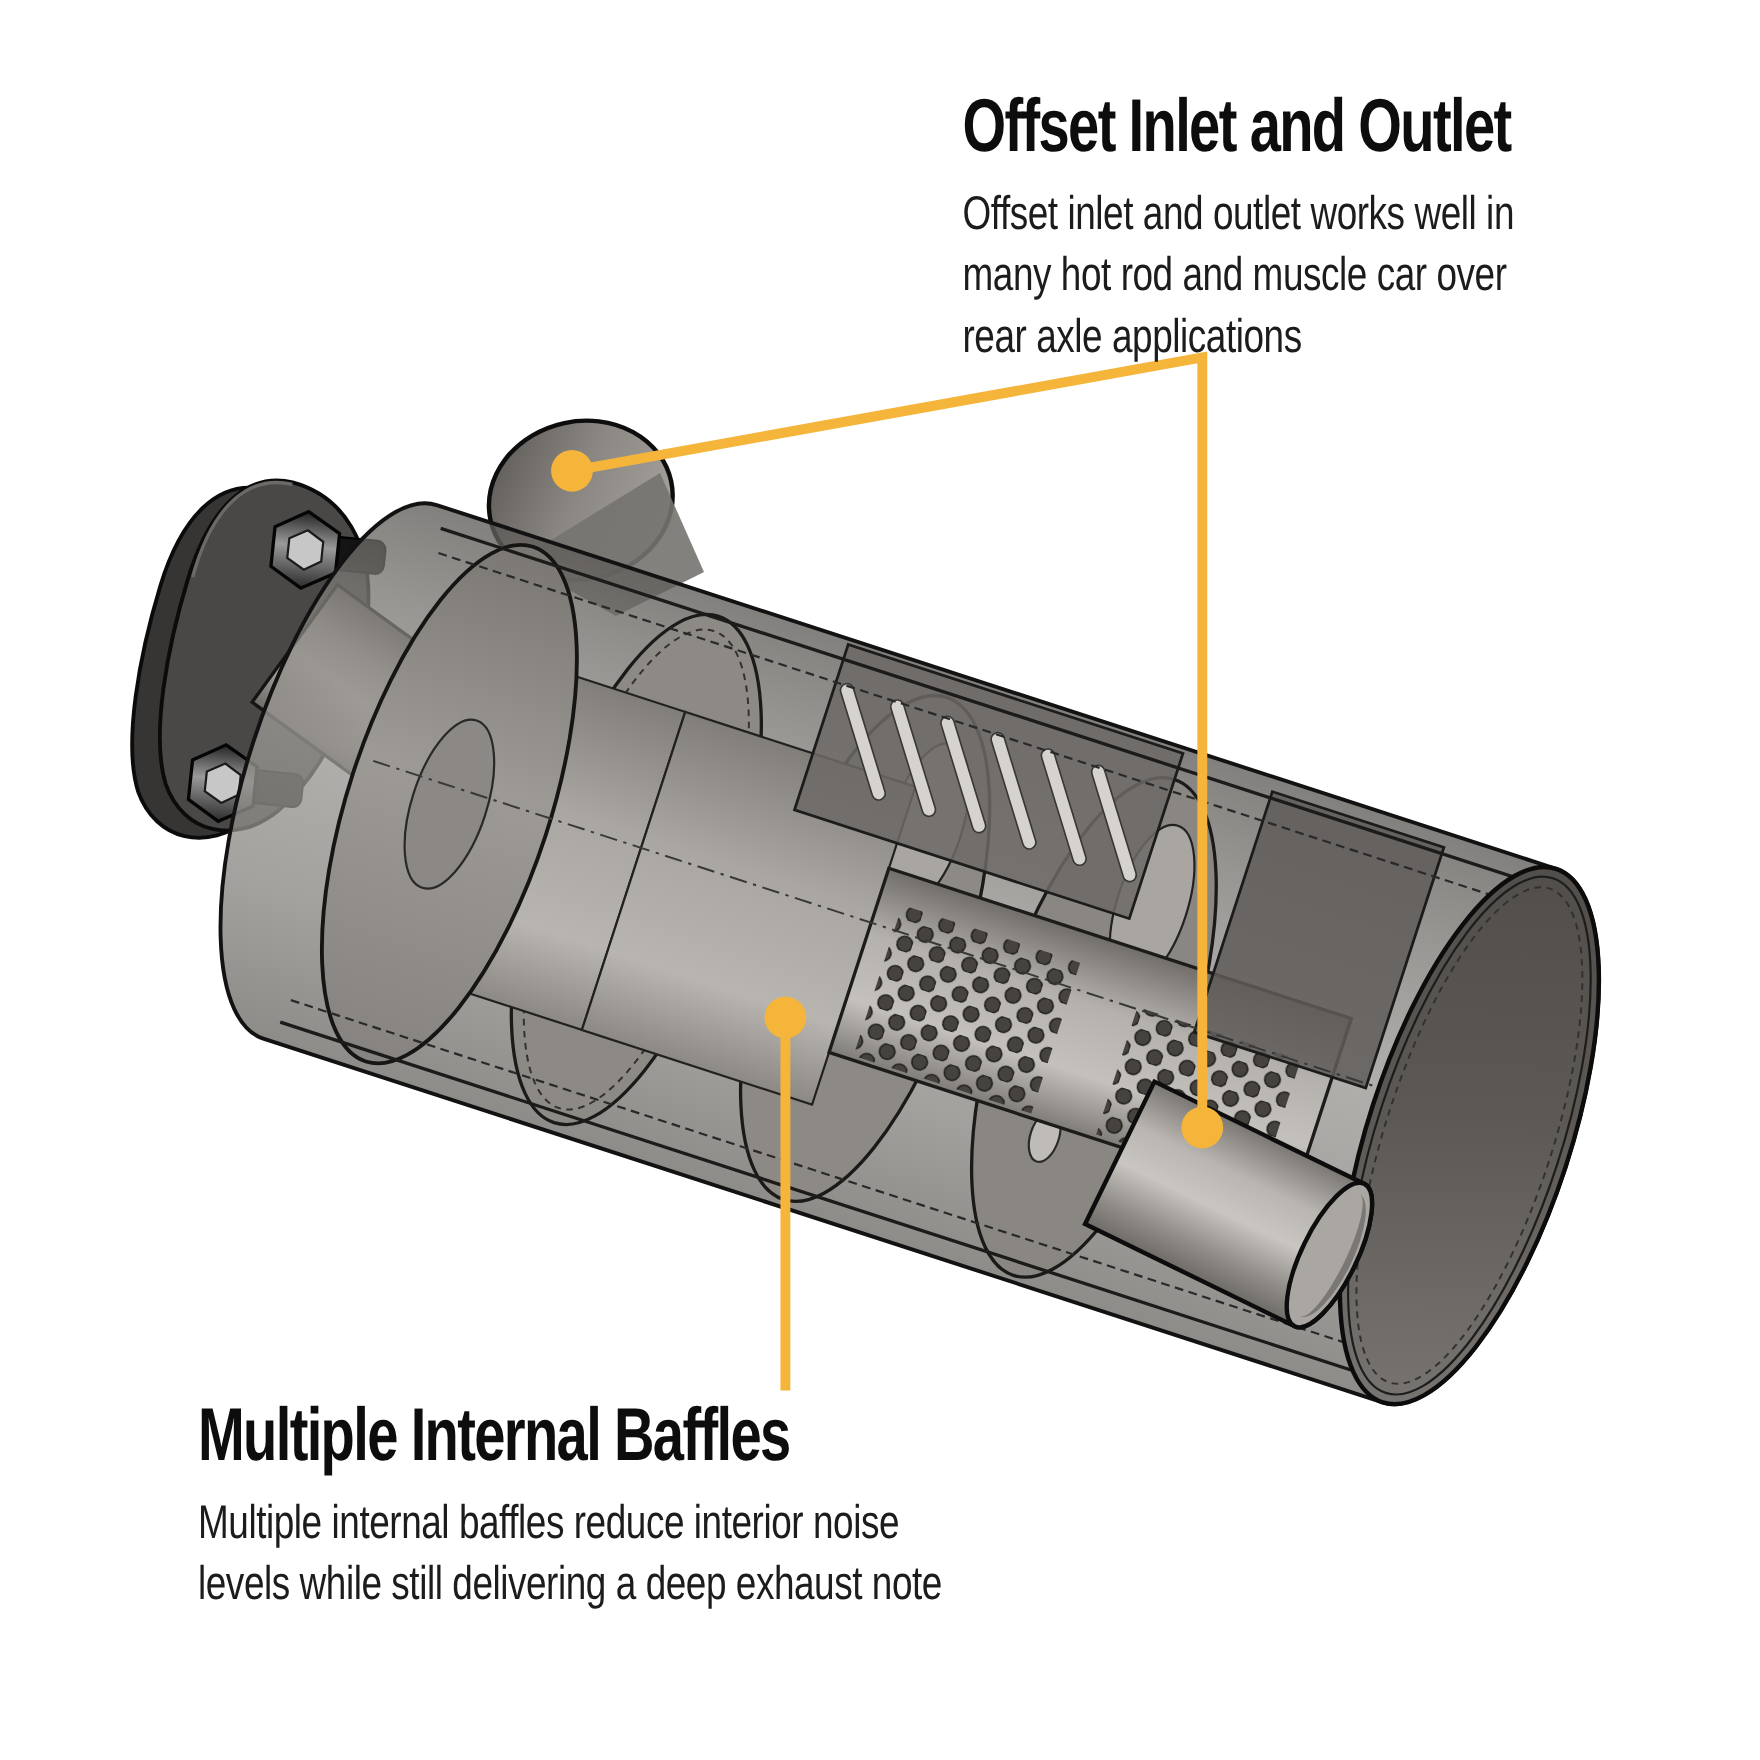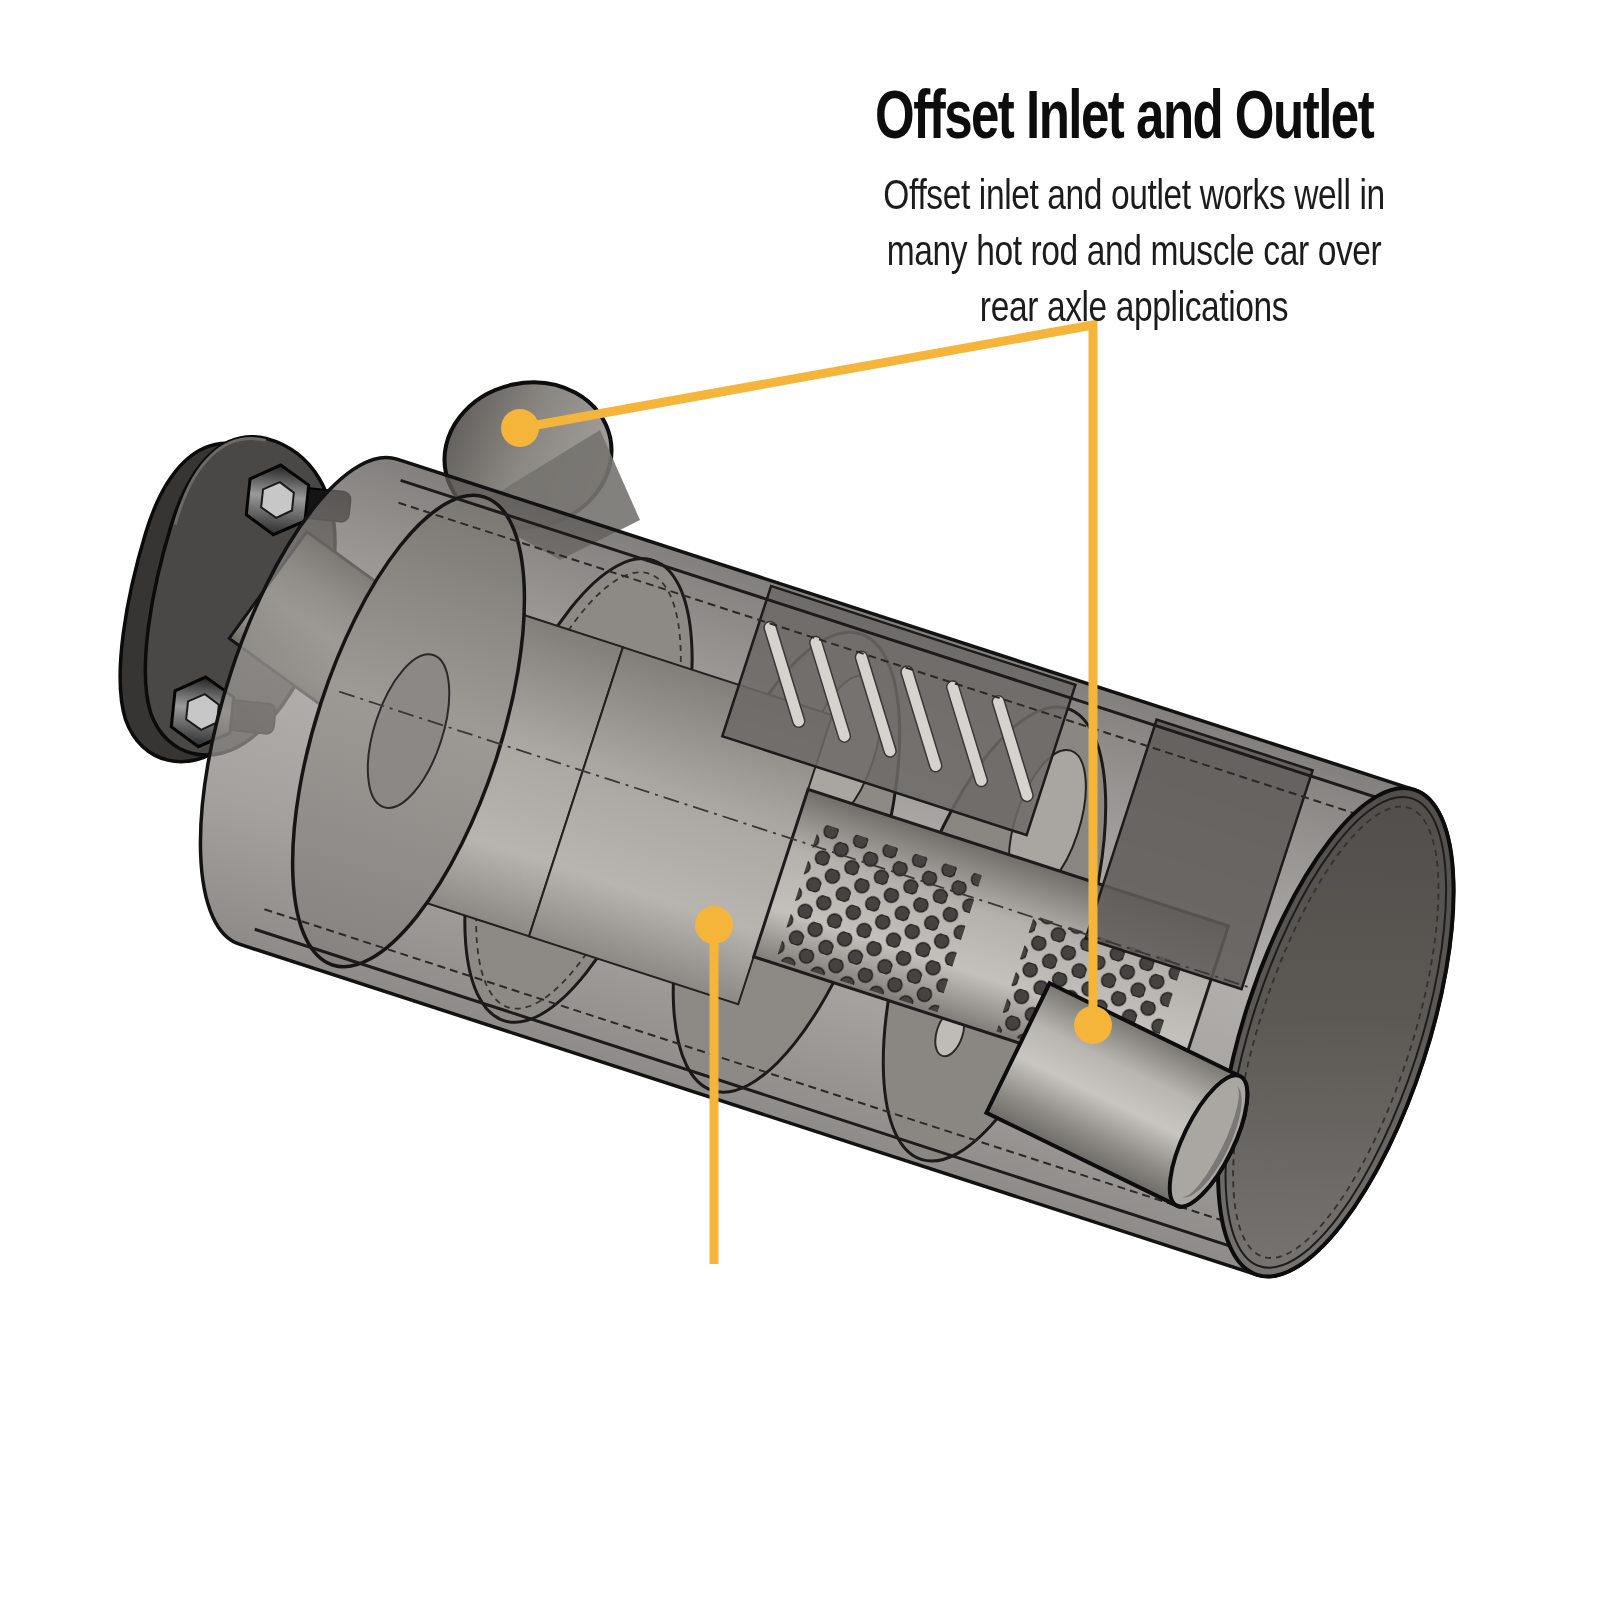--- a/index.html
+++ b/index.html
@@ -2,21 +2,21 @@
 <html style="--accent: #F5B53A;"><head>
 <meta charset="utf-8">
 <style>
   html,body{margin:0;padding:0;}
   body{
     width:1600px;height:1600px;position:relative;background:#ffffff;
     font-family:"Liberation Sans",sans-serif;overflow:hidden;
   }
   #stage{position:absolute;left:0;top:0;width:1600px;height:1600px;}
   svg{position:absolute;left:0;top:0;}
-  .ann{position:absolute;text-align:center;}
+  .ann{position:absolute;}
   .ann .h{
     font-weight:800;font-size:68px;line-height:1.06;color:#0d0d0d;
     letter-spacing:-2px;white-space:nowrap;
     transform:scaleX(.75);transform-origin:0 0;
   }
   .ann .p{
     margin-top:16px;font-weight:400;font-size:43px;line-height:56px;color:#1c1c1c;
     letter-spacing:-.5px;white-space:nowrap;
     transform:scaleX(.78);transform-origin:0 0;
   }
@@ -196,14 +196,21 @@
 
 <div class="ann" style="left:875px;top:78px">
   <div class="h">Offset Inlet and Outlet</div>
   <div class="p">
     <div>Offset inlet and outlet works well in</div>
     <div>many hot rod and muscle car over</div>
     <div>rear axle applications</div>
   </div>
 </div>
 
-
+<div class="ann" style="left:180px;top:1268px">
+  <div class="h">Multiple Internal Baffles</div>
+  <div class="p">
+    <div>Multiple internal baffles reduce interior noise</div>
+    <div>levels while still delivering a deep exhaust note</div>
+  </div>
 </div>
 
+</div>
+
 </body></html>

